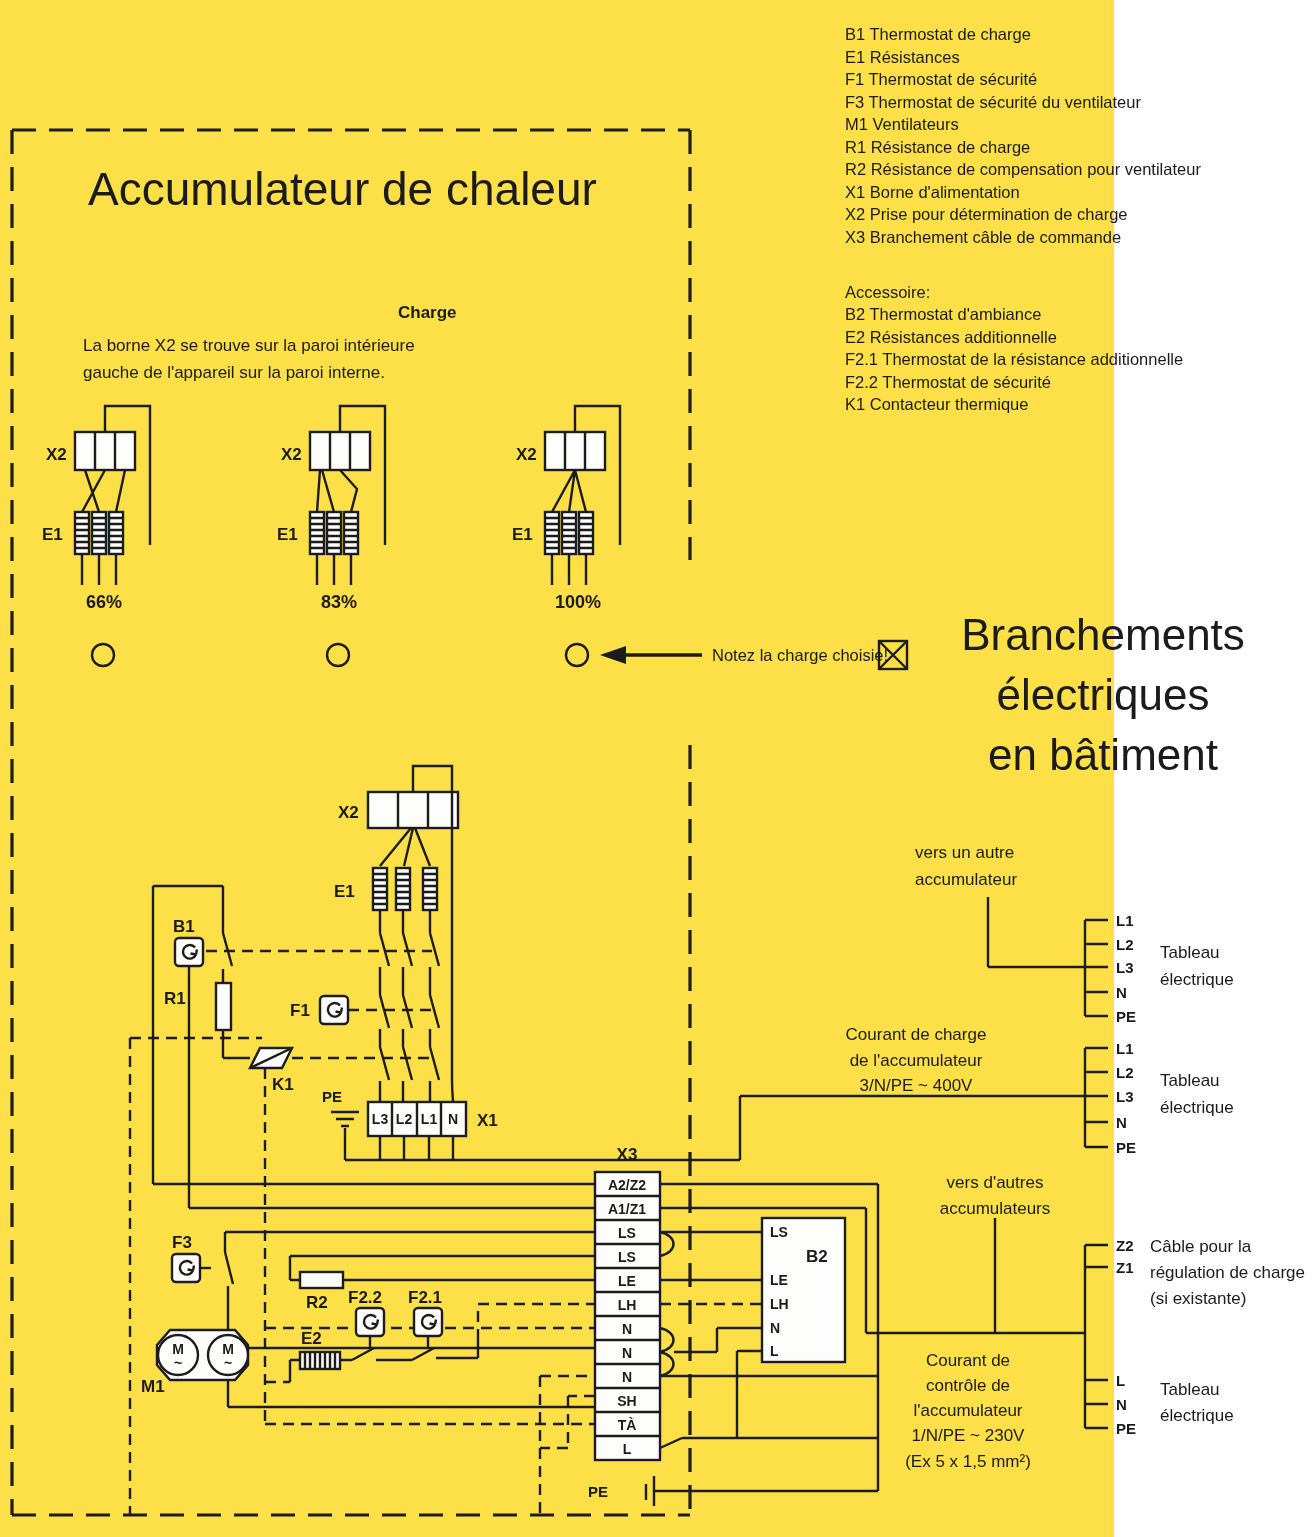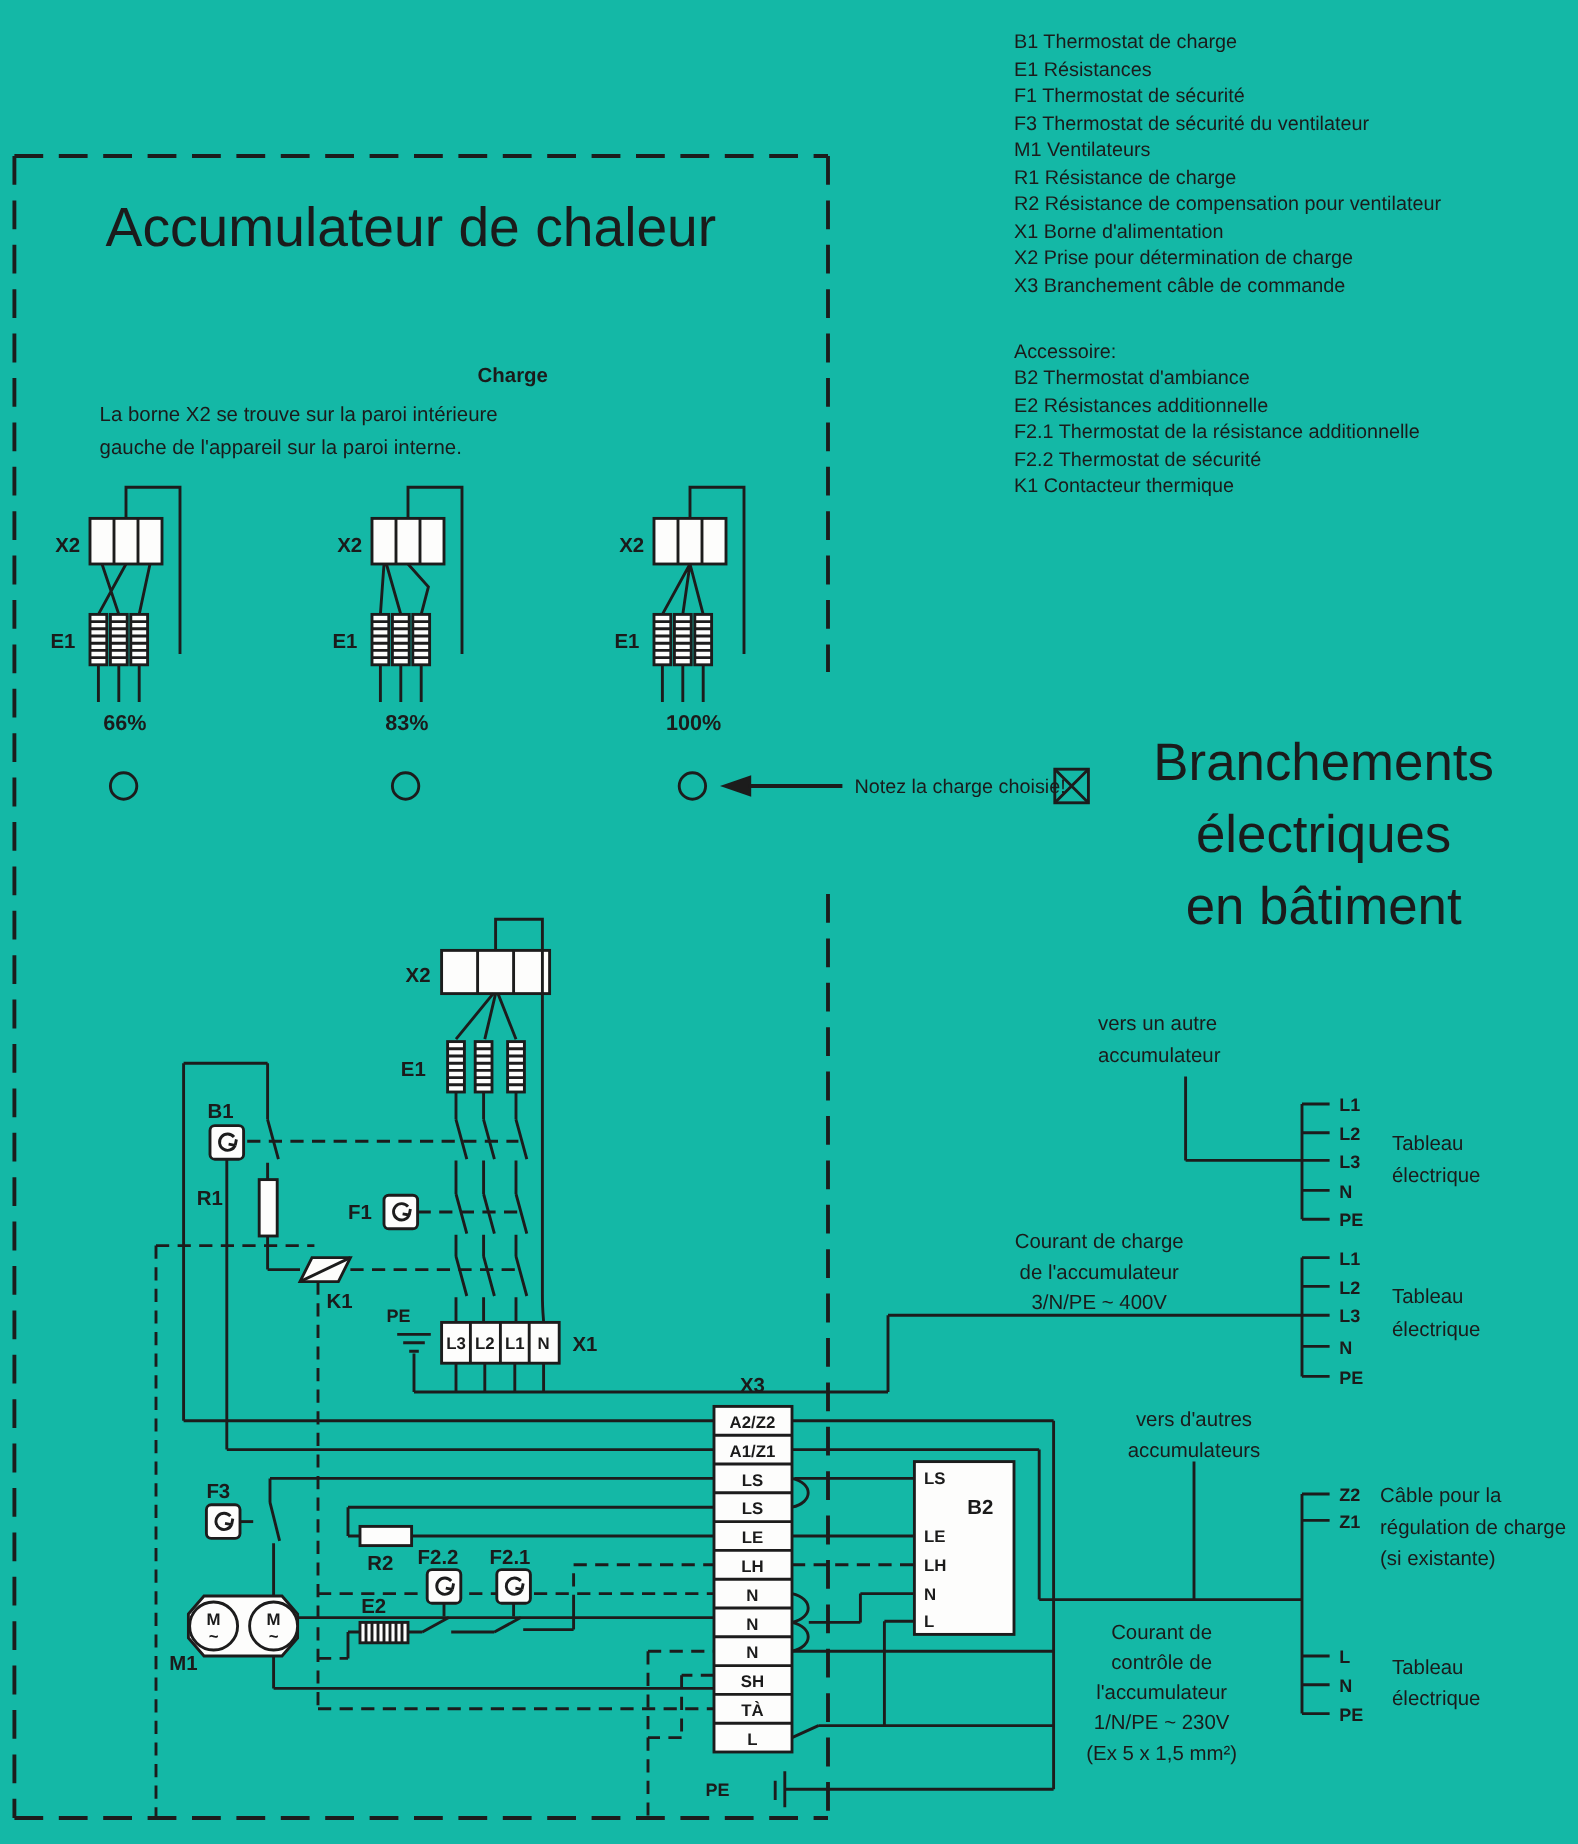--- a/index.html
+++ b/index.html
@@ -1,16 +1,16 @@
 <!DOCTYPE html>
 <html><head>
 <meta charset="utf-8">
 <style>
   html,body{margin:0;padding:0;background:#ffffff;}
-  #page{position:relative;width:1315px;height:1537px;background:#14b8a6;font-family:"Liberation Sans",sans-serif;}
+  #page{position:relative;width:1114px;height:1537px;background:#fde047;font-family:"Liberation Sans",sans-serif;}
   svg{position:absolute;left:0;top:0;}
   svg text{fill:#1b1b1b;font-family:"Liberation Sans",sans-serif;}
   .t16{font-size:16.5px;}
   .t17{font-size:17px;}
   .t17b{font-size:17px;font-weight:bold;}
   .t18b{font-size:18px;font-weight:bold;}
   .t15b{font-size:15px;font-weight:bold;}
   .t14b{font-size:14px;font-weight:bold;}
   .t46{font-size:46px;}
   .t44{font-size:44px;}

